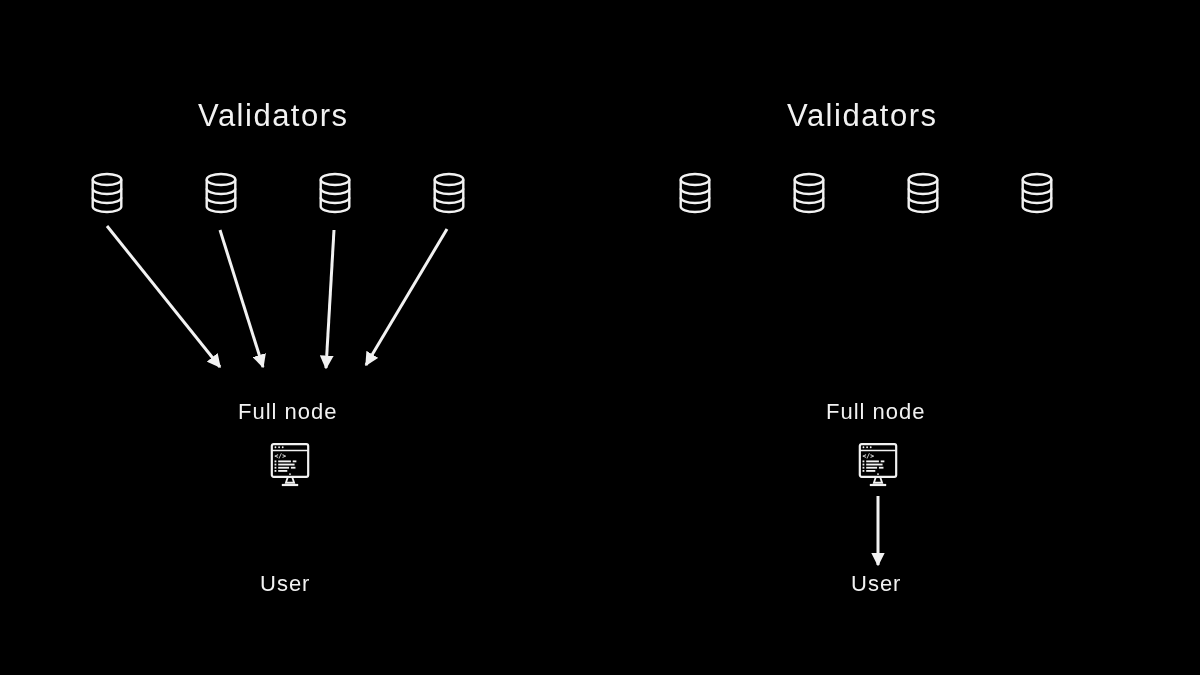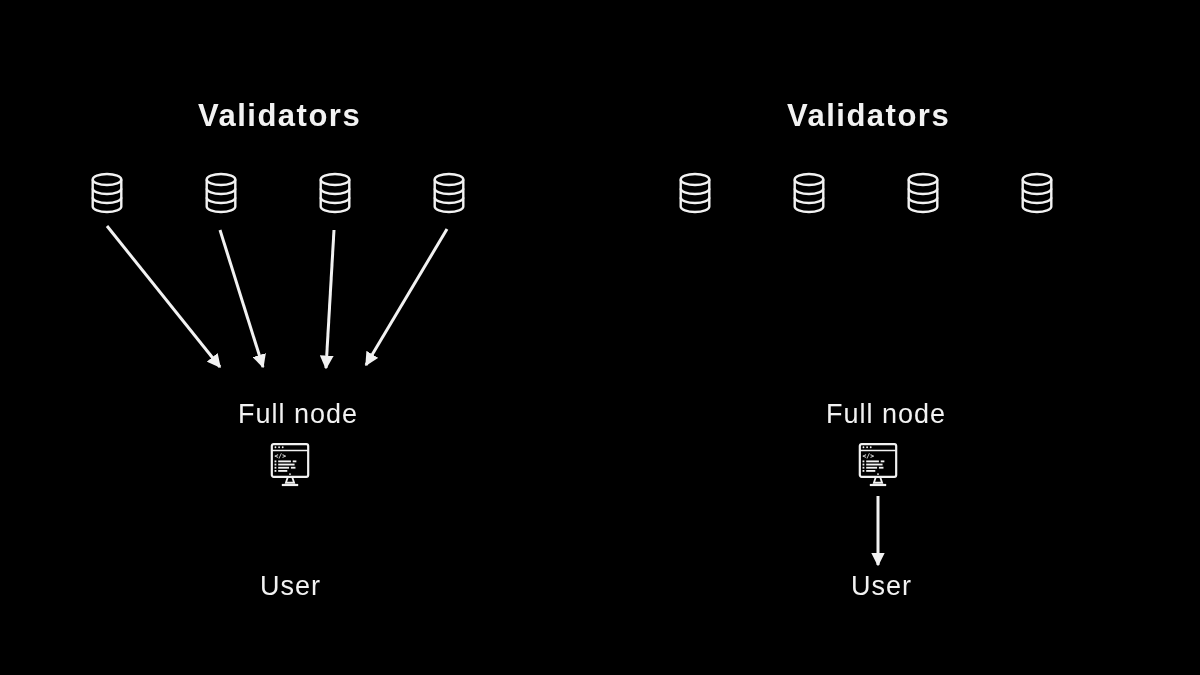--- a/index.html
+++ b/index.html
@@ -13,26 +13,26 @@
     background:var(--bg);
     overflow:hidden;
     font-family:"Liberation Sans", sans-serif;
     color:var(--ink);
   }
   .panel{position:static;}
   .title{
     position:absolute;
     font-size:31px;
     letter-spacing:1.5px;
-    font-weight:700;
+    font-weight:400;
     white-space:nowrap;
   }
   .node-label{
     position:absolute;
-    font-size:27px;
+    font-size:22px;
     letter-spacing:1px;
     white-space:nowrap;
     text-align:right;
   }
   .validator-row{
     position:absolute;
     top:172px;
     display:flex;
     gap:80px;
   }

